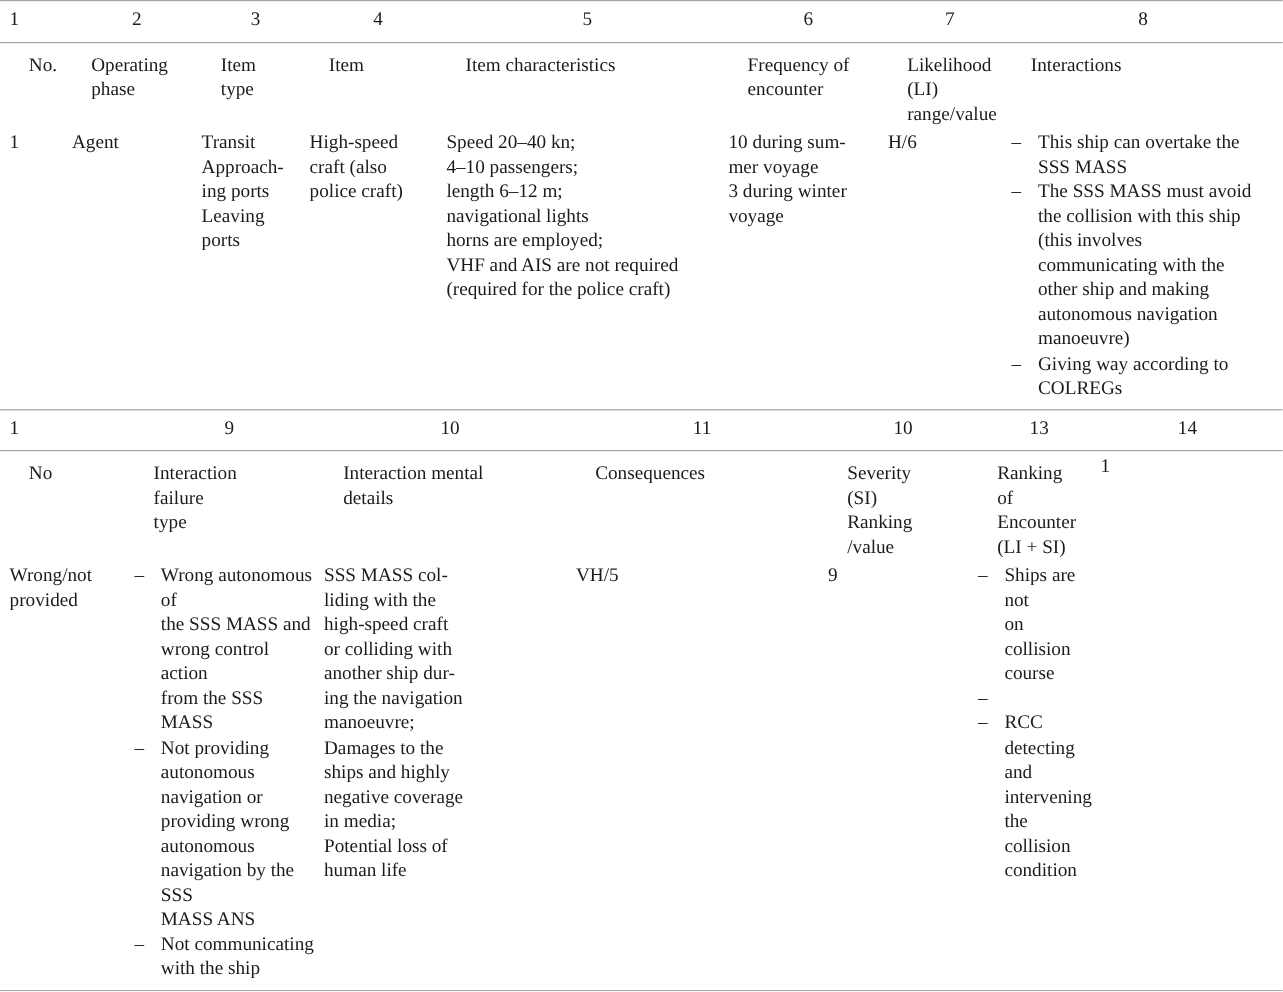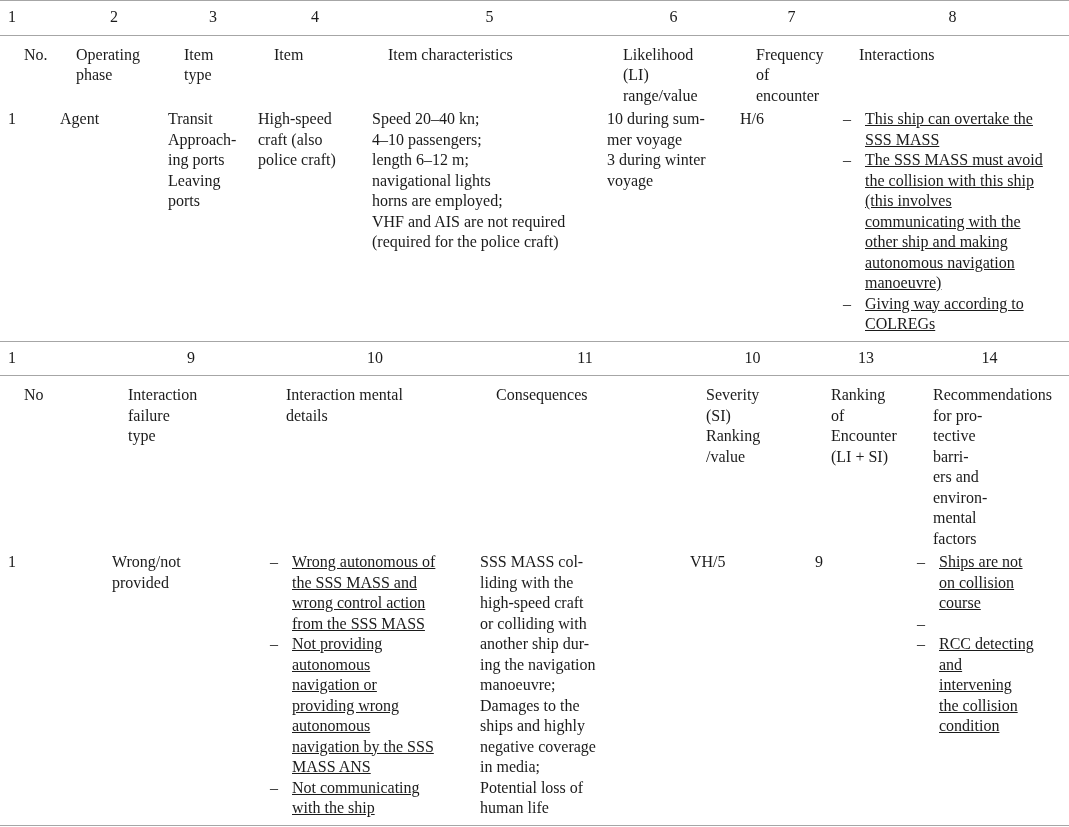--- a/index.html
+++ b/index.html
@@ -39,21 +39,21 @@
   .bd{
     padding:3px 12px 6px 0;
     white-space:pre-line;
   }
   .bd.list{
     white-space:normal;
     padding-right:4px;
   }
   .li{display:flex;align-items:flex-start;}
   .li .dash{flex:0 0 22px;}
-  .li .txt{flex:1;white-space:pre-line;padding-right:4px;text-decoration:underline;}
+  .li .txt{flex:1;white-space:pre-line;padding-right:4px;}
 </style>
 </head>
 <body>
 
 <section>
   <div class="rule"></div>
 
   <div class="grid t1">
     <div class="num first">1</div>
     <div class="num">2</div>
@@ -68,25 +68,25 @@
   <div class="rule"></div>
 
   <div class="grid t1">
     <div class="hd">No.</div>
     <div class="hd">Operating
 phase</div>
     <div class="hd">Item
 type</div>
     <div class="hd">Item</div>
     <div class="hd">Item characteristics</div>
+    <div class="hd">Frequency of
+encounter</div>
     <div class="hd">Likelihood
 (LI)
 range/value</div>
-    <div class="hd">Frequency of
-encounter</div>
     <div class="hd">Interactions</div>
 
     <div class="bd">1</div>
     <div class="bd">Agent</div>
     <div class="bd">Transit
 Approach-
 ing ports
 Leaving
 ports</div>
     <div class="bd">High-speed
@@ -153,28 +153,20 @@
 details</div>
     <div class="hd">Consequences</div>
     <div class="hd">Severity
 (SI)
 Ranking
 /value</div>
     <div class="hd">Ranking
 of
 Encounter
 (LI + SI)</div>
-    <div class="hd">Recommendations
-for pro-
-tective
-barri-
-ers and
-environ-
-mental
-factors</div>
 
     <div class="bd">1</div>
     <div class="bd">Wrong/not
 provided</div>
     <div class="bd list">
       <div class="li">
         <span class="dash">–</span>
         <div class="txt">Wrong autonomous of
 the SSS MASS and
 wrong control action

